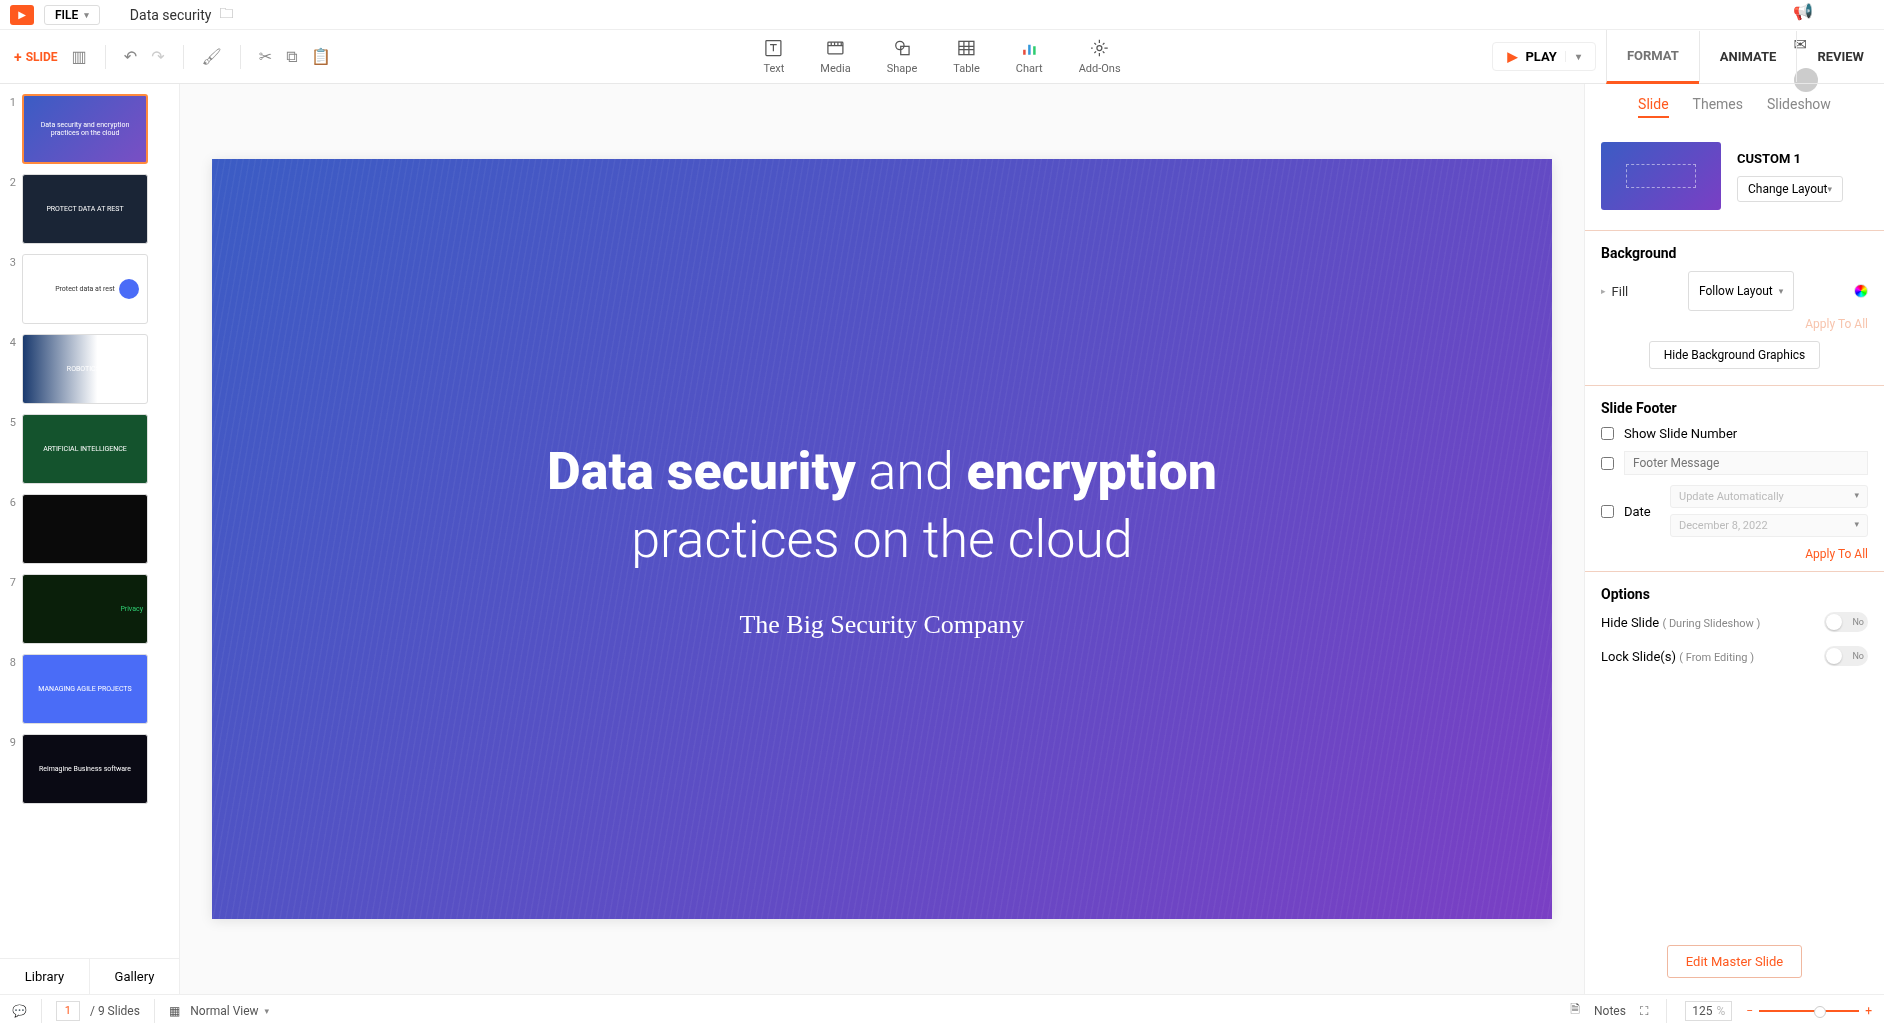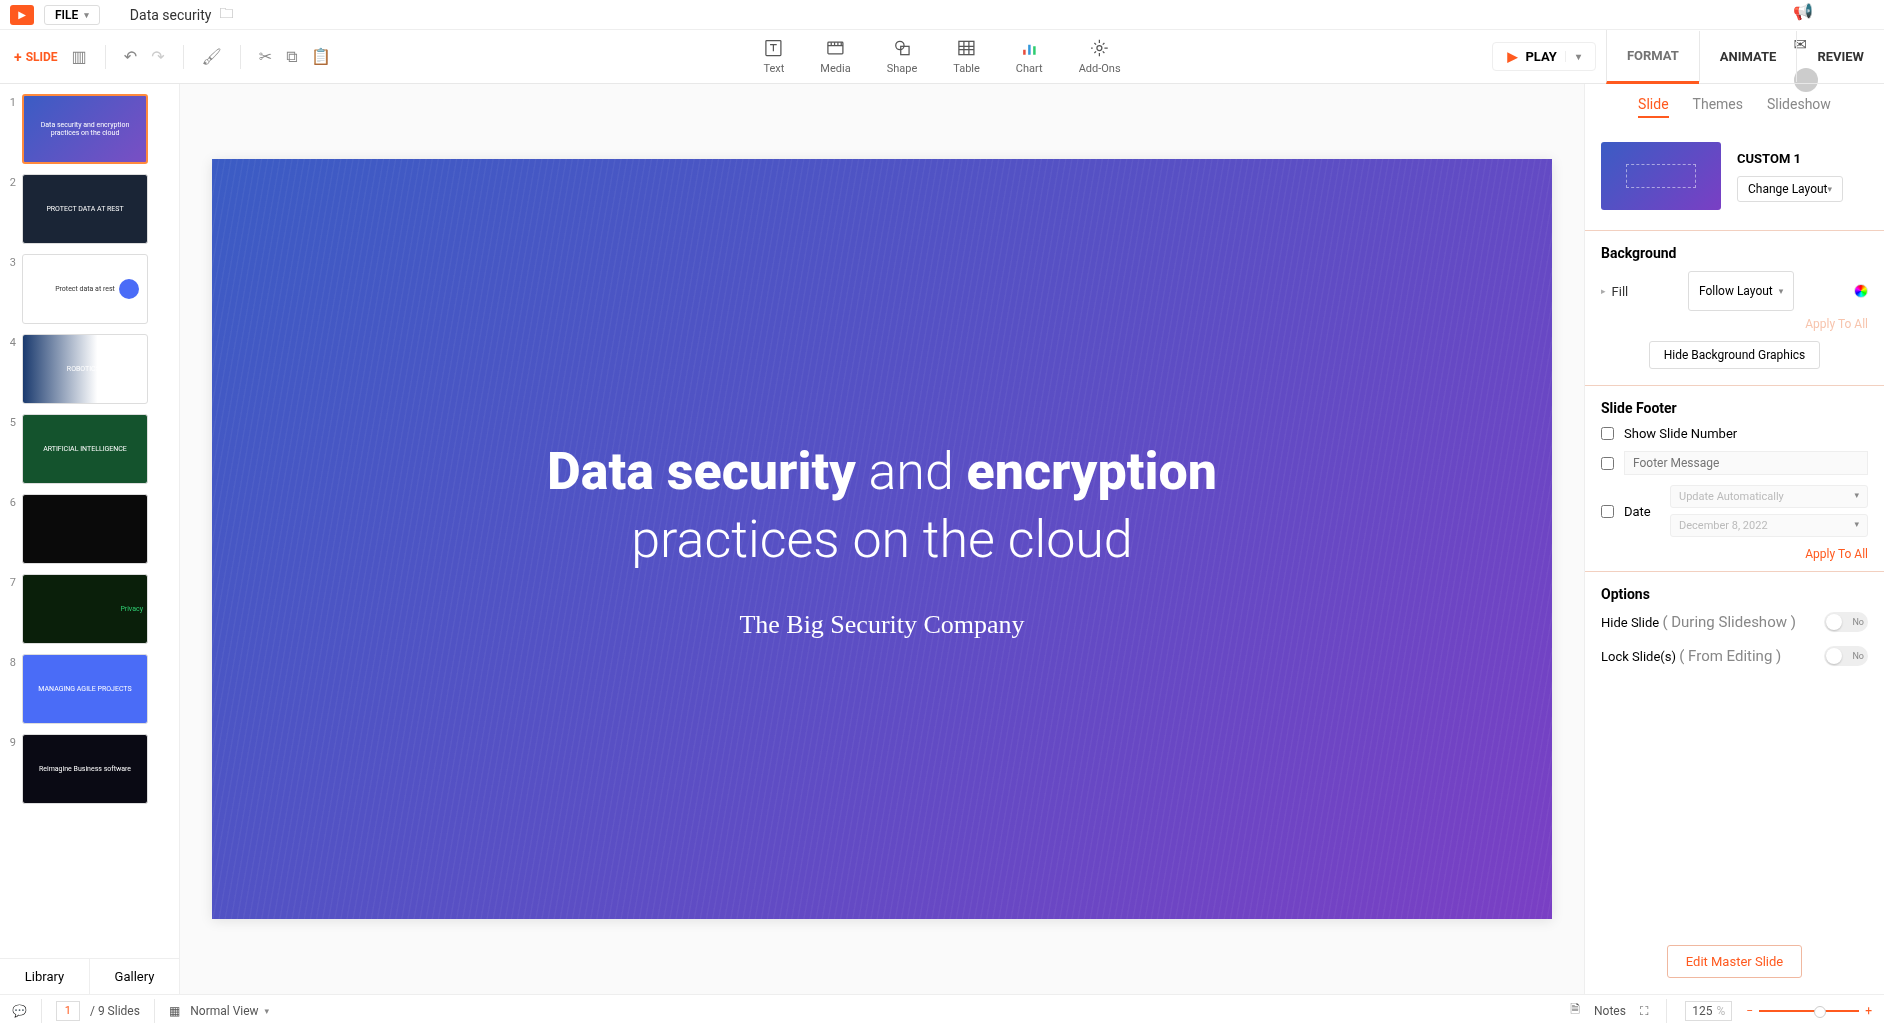--- a/index.html
+++ b/index.html
@@ -90,21 +90,21 @@
 .hide-bg-btn { display: block; margin: 0 auto 16px; border: 1px solid #ddd; border-radius: 3px; padding: 6px 14px; font-size: 12px; background: #fff; cursor: pointer; }
 .sep { height: 1px; background: #f2d0c0; margin: 10px -16px; }
 .check-row { display: flex; align-items: center; gap: 10px; margin-bottom: 10px; }
 .check-row input { accent-color: #ff5a1f; }
 .footer-input { flex: 1; border: 1px solid #eee; padding: 4px 8px; font-size: 12px; color: #bbb; background: #fafafa; }
 .date-row { display: flex; align-items: center; gap: 10px; margin-bottom: 10px; }
 .date-selects { display: flex; flex-direction: column; gap: 6px; flex:1; }
 .date-dd { border: 1px solid #eee; border-radius: 3px; padding: 4px 8px; font-size: 11px; color: #bbb; background: #fafafa; display:flex; justify-content:space-between; }
 .opt-row { display: flex; align-items: center; justify-content: space-between; margin-bottom: 14px; }
 .opt-row .main-lbl { font-size: 13px; }
-.opt-row .sub-lbl { font-size: 15px; color: #888; }
+.opt-row .sub-lbl { font-size: 11px; color: #888; }
 .toggle { width: 44px; height: 20px; border-radius: 10px; background: #eee; position: relative; cursor: pointer; display:flex; align-items:center; }
 .toggle::after { content:''; width: 16px; height: 16px; border-radius: 50%; background: #fff; position: absolute; left: 2px; box-shadow: 0 1px 2px rgba(0,0,0,0.2); }
 .toggle .no { position:absolute; right:4px; font-size:9px; color:#888; }
 .edit-master { display: block; margin: 16px auto; border: 1px solid #f0b8a0; color: #ff5a1f; border-radius: 3px; padding: 8px 18px; font-size: 13px; background: #fff; cursor: pointer; }
 
 
 .statusbar { height: 32px; border-top: 1px solid #eee; display: flex; align-items: center; padding: 0 12px; font-size: 12px; color: #555; gap: 14px; }
 .status-left { display: flex; align-items: center; gap: 10px; }
 .page-input { width: 24px; height: 20px; border: 1px solid #ddd; text-align: center; font-size: 11px; color: #ff5a1f; }
 .view-dd { display: flex; align-items: center; gap: 6px; cursor: pointer; }

